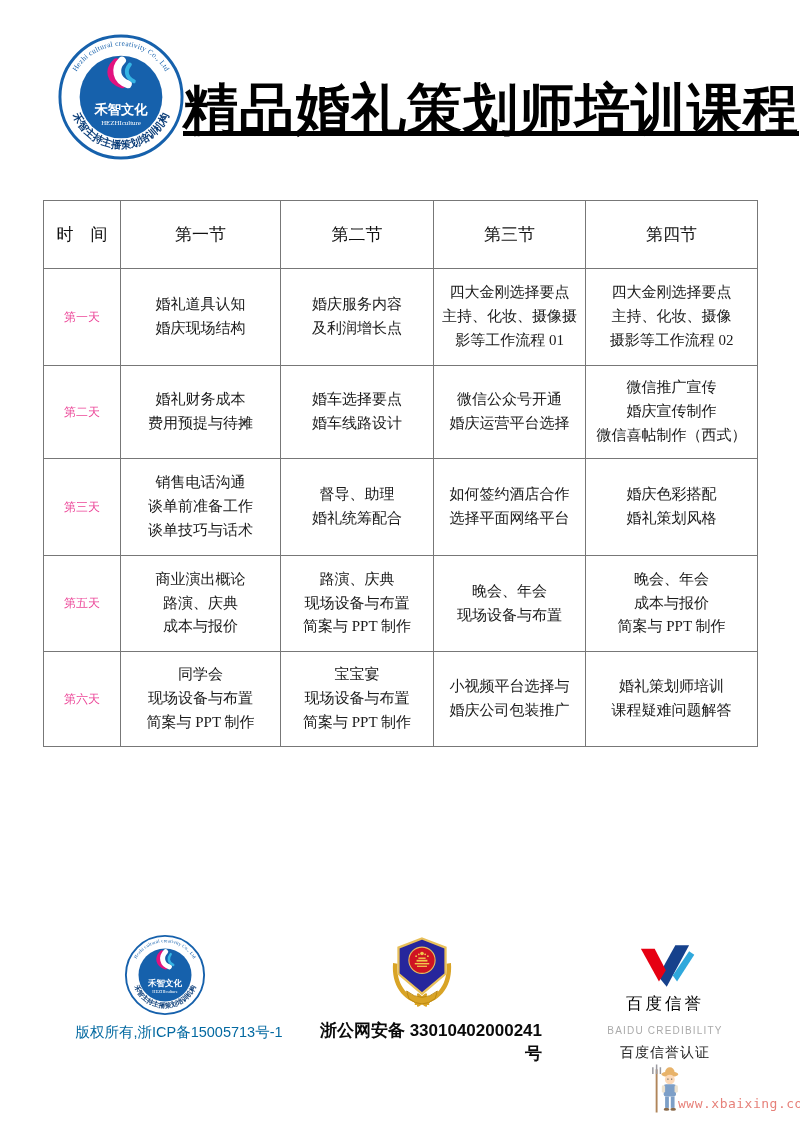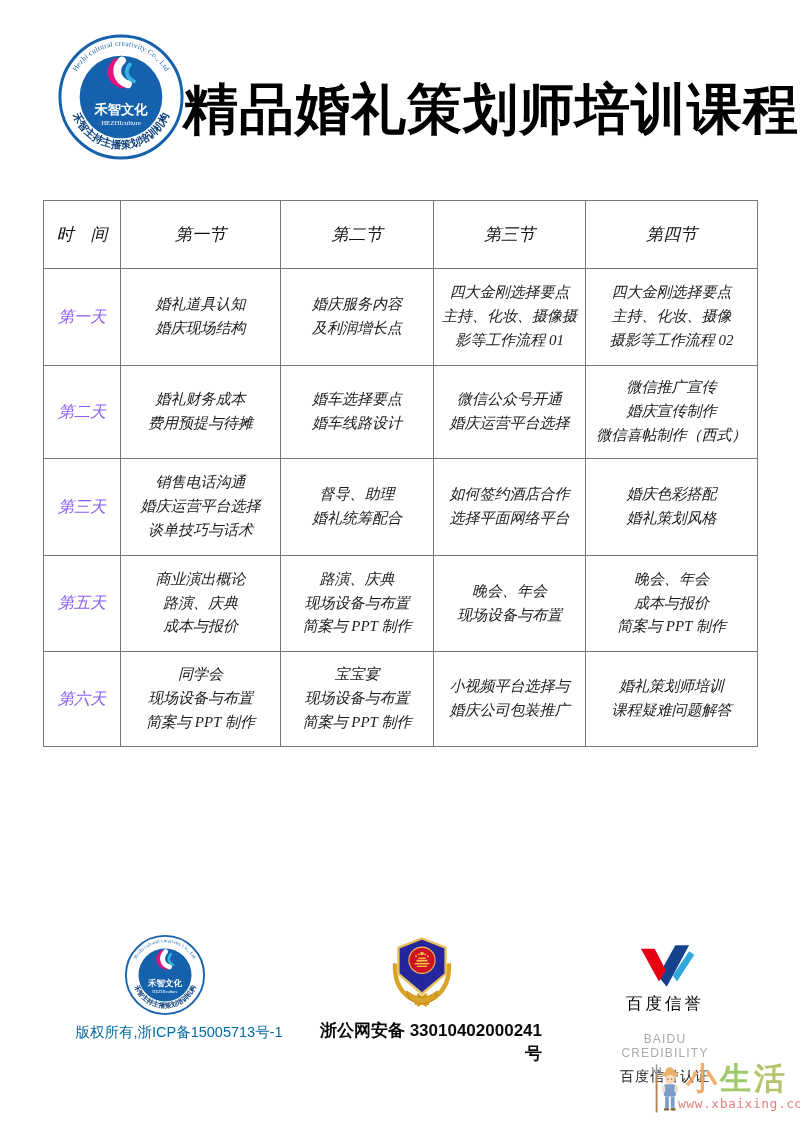--- a/index.html
+++ b/index.html
@@ -7,34 +7,34 @@
     width:800px;height:1128px;background:#ffffff;position:relative;
     font-family:"Liberation Serif","DejaVu Serif",serif;color:#1c1c1c;overflow:hidden;
   }
   .abs{position:absolute;}
 
   
   #hezhi-logo-header{left:57px;top:33px;width:128px;height:128px;}
   #page-title{
     left:183px;top:74px;width:574px;height:72px;
     font-size:55px;font-weight:bold;letter-spacing:1px;line-height:72px;
-    text-align:right;color:#000;white-space:nowrap;
-  }
-
-  
-  #course-table-wrap{left:43px;top:200px;width:714px;font-style:italic;}
+    text-align:right;color:#000;white-space:nowrap;text-decoration:underline;
+  }
+
+  
+  #course-table-wrap{left:43px;top:200px;width:714px;}
   table.course{border-collapse:collapse;table-layout:fixed;width:714px;}
   table.course td,table.course th{
     border:1px solid #777;vertical-align:middle;text-align:center;
     font-weight:normal;padding:2px 4px;box-sizing:border-box;
     white-space:pre-line;
   }
   tr.hrow{height:68px;}
   tr.hrow th{font-size:17px;color:#111;}
-  td.day{font-size:16px;color:#8b5cf6;}
+  td.day{font-size:12px;color:#ec4899;}
   td.cell{font-size:15px;line-height:1.58;color:#1a1a1a;}
   tr.r1{height:97px;} tr.r2{height:93px;} tr.r3{height:97px;}
   tr.r4{height:94px;} tr.r5{height:96px;} tr.r6{height:95px;}
 
   
   #hezhi-logo-footer{left:124px;top:934px;width:82px;height:82px;}
   #police-badge{left:384px;top:934px;width:76px;height:76px;}
 
   #copyright-text{
     left:64px;top:1023px;width:230px;text-align:center;
@@ -45,21 +45,21 @@
     left:312px;top:1019px;width:230px;text-align:right;
     font-family:"Liberation Sans","DejaVu Sans",sans-serif;
     font-size:17px;font-weight:bold;color:#0a0a0a;
   }
   #baidu-block{
     left:598px;top:940px;width:134px;text-align:center;
     font-family:"Liberation Sans","DejaVu Sans",sans-serif;
   }
   #baidu-block svg{display:block;margin:0 auto;}
   #baidu-cn{font-size:16.5px;letter-spacing:3px;color:#000000;margin-top:1px;}
-  #baidu-en{font-size:12px;letter-spacing:1.2px;color:#aaaaaa;margin-top:17px;}
+  #baidu-en{font-size:10px;letter-spacing:1.2px;color:#aaaaaa;margin-top:10px;}
   #baidu-cert{font-size:14px;letter-spacing:1px;color:#222222;margin-top:8px;}
 
   
   #watermark{left:650px;top:1058px;width:150px;height:66px;}
   #wm-farmer{position:absolute;left:0;top:2px;}
   .wm-name{
     position:absolute;left:36px;top:0;font-weight:bold;font-size:31px;
     letter-spacing:3px;line-height:40px;white-space:nowrap;
     font-family:"DejaVu Serif","Liberation Serif",serif;opacity:.85;
   }
@@ -193,21 +193,21 @@
 婚车线路设计</td>
         <td class="cell">微信公众号开通
 婚庆运营平台选择</td>
         <td class="cell">微信推广宣传
 婚庆宣传制作
 微信喜帖制作（西式）</td>
       </tr>
       <tr class="r3">
         <td class="day">第三天</td>
         <td class="cell">销售电话沟通
-婚庆运营平台选择
+谈单前准备工作
 谈单技巧与话术</td>
         <td class="cell">督导、助理
 婚礼统筹配合</td>
         <td class="cell">如何签约酒店合作
 选择平面网络平台</td>
         <td class="cell">婚庆色彩搭配
 婚礼策划风格</td>
       </tr>
       <tr class="r5">
         <td class="day">第五天</td>
@@ -257,15 +257,14 @@
   <div id="baidu-cert">百度信誉认证</div>
 </div>
 
 <div id="copyright-text" class="abs">版权所有,浙ICP备15005713号-1</div>
 <div id="police-text" class="abs">浙公网安备 33010402000241号</div>
 
 <div id="watermark" class="abs">
   <svg id="wm-farmer" width="34" height="58" viewBox="0 0 36 60">
     <use href="#sym-farmer"></use>
   </svg>
-  <div class="wm-name"><span class="wm-c1">小</span><span class="wm-c2">生</span><span class="wm-c3">活</span></div>
   <div id="wm-url">www.xbaixing.com</div>
 </div>
 
 </body></html>

